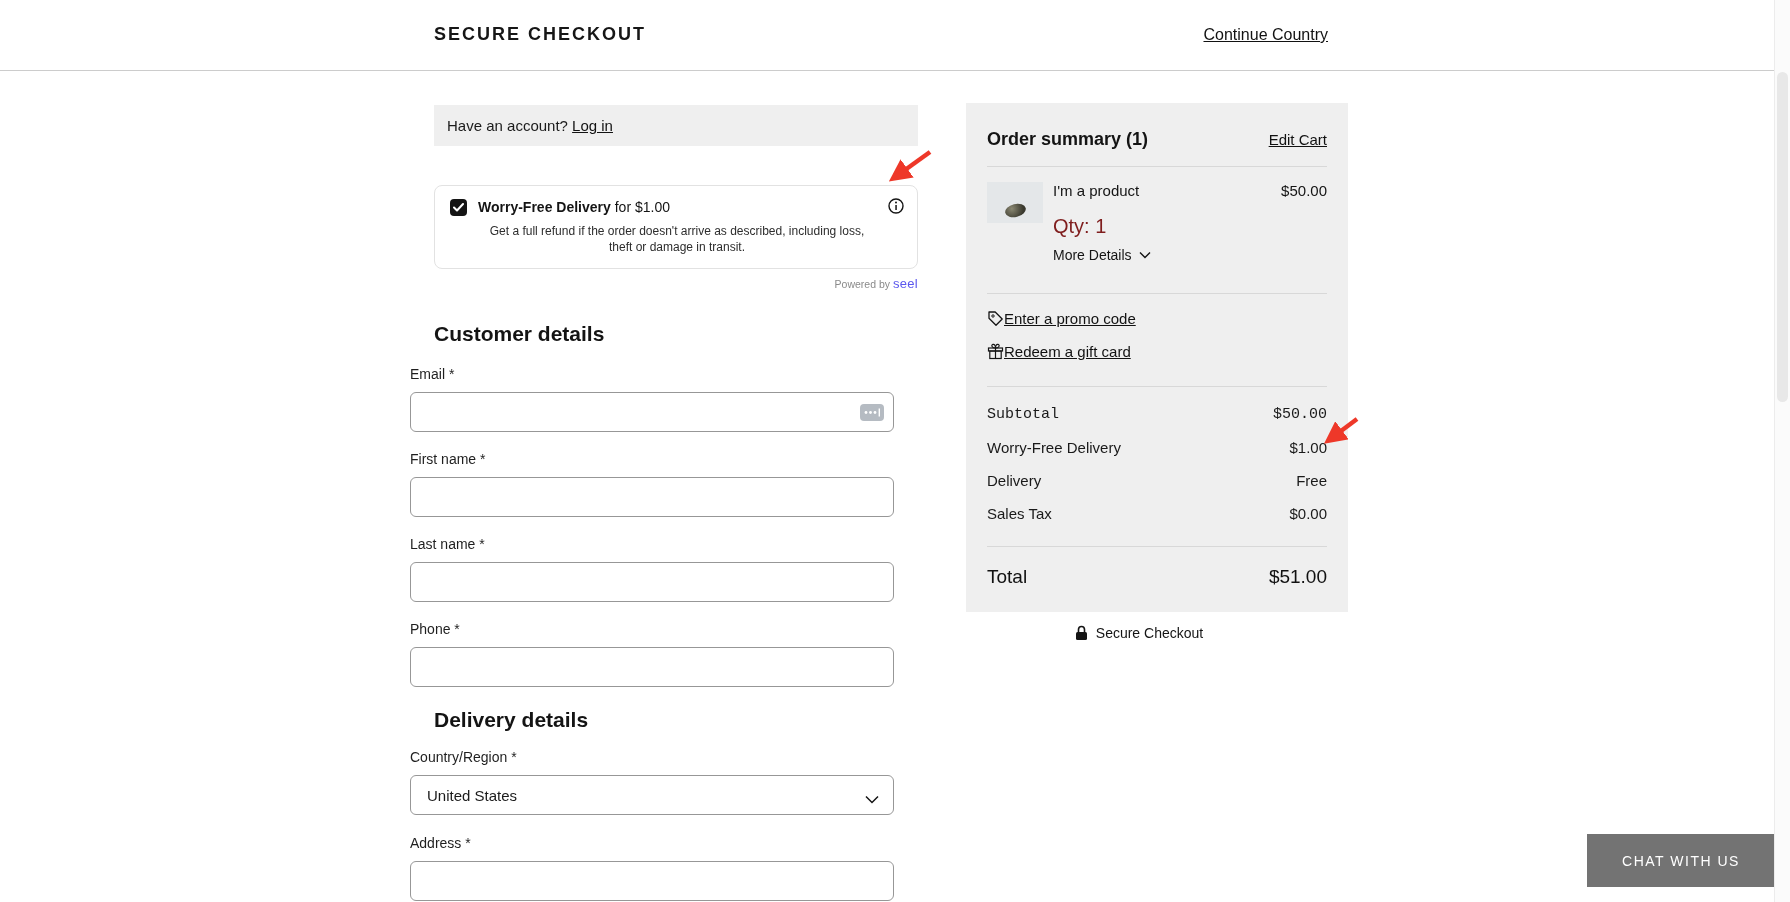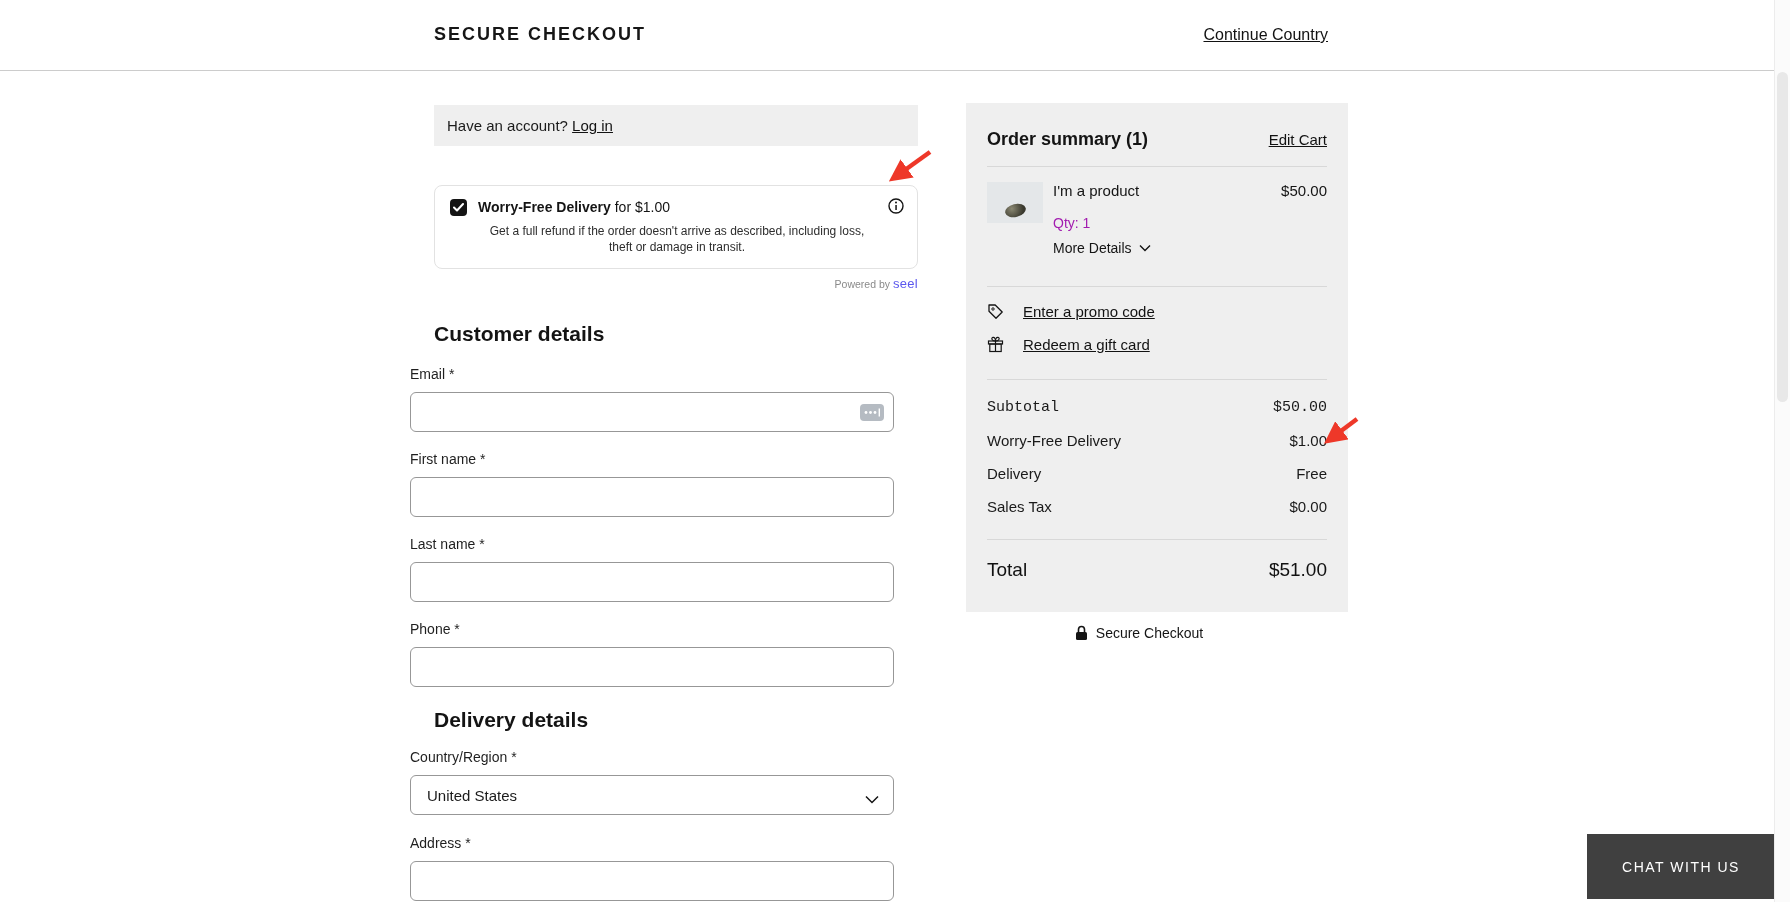--- a/index.html
+++ b/index.html
@@ -46,37 +46,37 @@
   .hr3{margin-top:26px!important;}
   .hr4{margin-top:24px!important;}
 
   .product-row{display:flex;margin-top:15px;}
   .thumb{width:56px;height:41px;background:#e4e7e9;position:relative;flex:none;}
   .thumb .obj{position:absolute;left:18px;top:22px;width:21px;height:13px;border-radius:50%;background:radial-gradient(circle at 35% 30%, #8a8872, #3a392e 70%);transform:rotate(-14deg);}
   .prod-info{flex:1;margin-left:10px;}
   .prod-name-row{display:flex;justify-content:space-between;}
   .prod-name{font-size:15px;color:#141414;}
   .prod-price{font-size:15px;color:#141414;}
-  .prod-qty{font-size:14px;color:#a21caf;margin-top:16px;}
+  .prod-qty{font-size:20px;color:#7f1d1d;margin-top:16px;}
   .more-details{font-size:14px;color:#141414;margin-top:9px;display:flex;align-items:center;gap:7px;cursor:pointer;}
 
-  .link-row{display:flex;align-items:flex-end;gap:19px;margin-top:16px;font-size:15px;}
+  .link-row{display:flex;align-items:flex-end;gap:0;margin-top:16px;font-size:15px;}
   .link-row a{color:#121212;text-decoration:underline;cursor:pointer;}
 
   .tot-row{display:flex;justify-content:space-between;font-size:15px;color:#1a1a1a;margin-top:16px;}
   .tot-row.first{margin-top:19px;font-family:Liberation Mono, monospace;}
   .total-row{display:flex;justify-content:space-between;font-size:19px;font-weight:500;color:#111;margin-top:19px;align-items:center;}
 
   .secure-line{position:absolute;left:948px;top:625px;width:382px;display:flex;align-items:center;justify-content:center;gap:8px;font-size:14px;color:#141414;}
 
   
   .arrow{position:absolute;pointer-events:none;}
 
   
-  .chat-btn{position:absolute;left:1587px;top:834px;width:188px;height:65px;background:#404040;color:#fff;display:flex;align-items:center;justify-content:center;font-size:14px;letter-spacing:1.5px;cursor:pointer;}
+  .chat-btn{position:absolute;left:1587px;top:834px;width:188px;height:53px;background:#737373;color:#fff;display:flex;align-items:center;justify-content:center;font-size:14px;letter-spacing:1.5px;cursor:pointer;}
 
   
   .scrollbar{position:absolute;right:0;top:0;width:16px;height:902px;background:#fbfbfb;border-left:1px solid #ececec;box-sizing:border-box;}
   .scroll-thumb{position:absolute;left:2px;top:72px;width:11px;height:330px;background:#e8e8e8;border-radius:6px;}
 </style>
 </head>
 <body>
 
 <div class="page">
 

